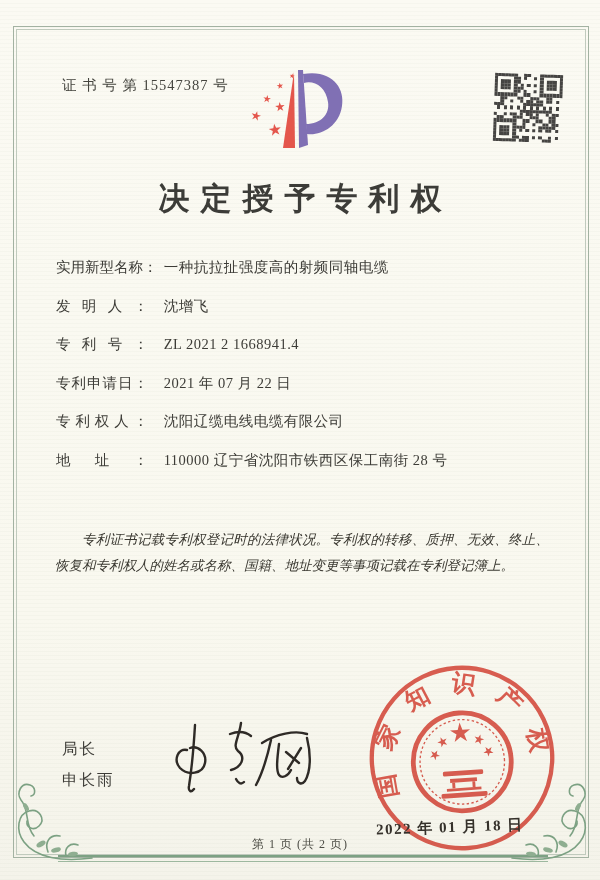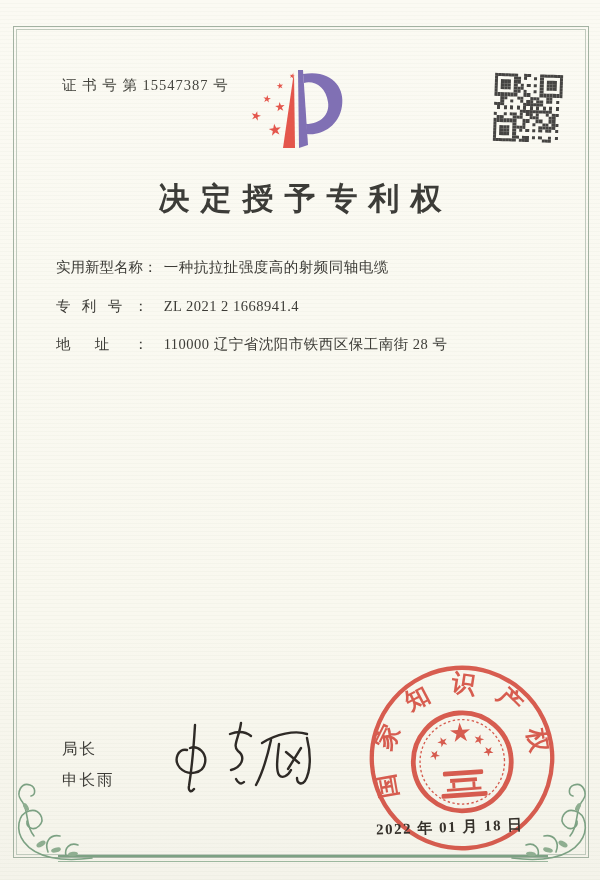--- a/index.html
+++ b/index.html
@@ -563,30 +563,43 @@
     </div>
 
   <div class="title">决定授予专利权</div>
 
   <div class="fields">
     <div class="frow">
       <span class="flabel">实用新型名称：</span>
       <span class="fvalue">一种抗拉扯强度高的射频同轴电缆</span>
     </div>
     <div class="frow">
+      <span class="flabel">发明人：</span>
+      <span class="fvalue">沈增飞</span>
+    </div>
+    <div class="frow">
       <span class="flabel">专利号：</span>
       <span class="fvalue">ZL 2021 2 1668941.4</span>
+    </div>
+    <div class="frow">
+      <span class="flabel">专利申请日：</span>
+      <span class="fvalue">2021 年 07 月 22 日</span>
+    </div>
+    <div class="frow">
+      <span class="flabel">专利权人：</span>
+      <span class="fvalue">沈阳辽缆电线电缆有限公司</span>
     </div>
     <div class="frow">
       <span class="flabel">地址：</span>
       <span class="fvalue">110000 辽宁省沈阳市铁西区保工南街 28 号</span>
     </div>
   </div>
 
   <div class="paras">
+    <p>专利证书记载专利权登记时的法律状况。专利权的转移、质押、无效、终止、恢复和专利权人的姓名或名称、国籍、地址变更等事项记载在专利登记簿上。</p>
   </div>
 
   <div class="signer">
     <div>局长</div>
     <div>申长雨</div>
   </div>
 
   <svg class="signature" width="156" height="88" viewBox="0 0 156 88">
     <g fill="none" stroke="#2e2a26" stroke-width="2.4" stroke-linecap="round" stroke-linejoin="round">
       <path d="M29,38 C20,36 15,48 22,56 C30,64 45,62 47,51 C49,41 40,33 32,36"></path>
@@ -623,13 +636,14 @@
       <rect x="79" y="113" width="42" height="5" rx="1.5"></rect>
       <rect x="86" y="121" width="28" height="4"></rect>
       <rect x="88" y="125" width="3" height="6"></rect>
       <rect x="109" y="125" width="3" height="6"></rect>
       <rect x="82" y="131" width="36" height="3"></rect>
       <rect x="76" y="136" width="48" height="5" rx="1.5"></rect>
     </g>
   </svg>
   <div class="seal-date">2022 年 01 月 18 日</div>
 
+  <div class="footer">第 1 页 (共 2 页)</div>
 </div>
 
 </body></html>

